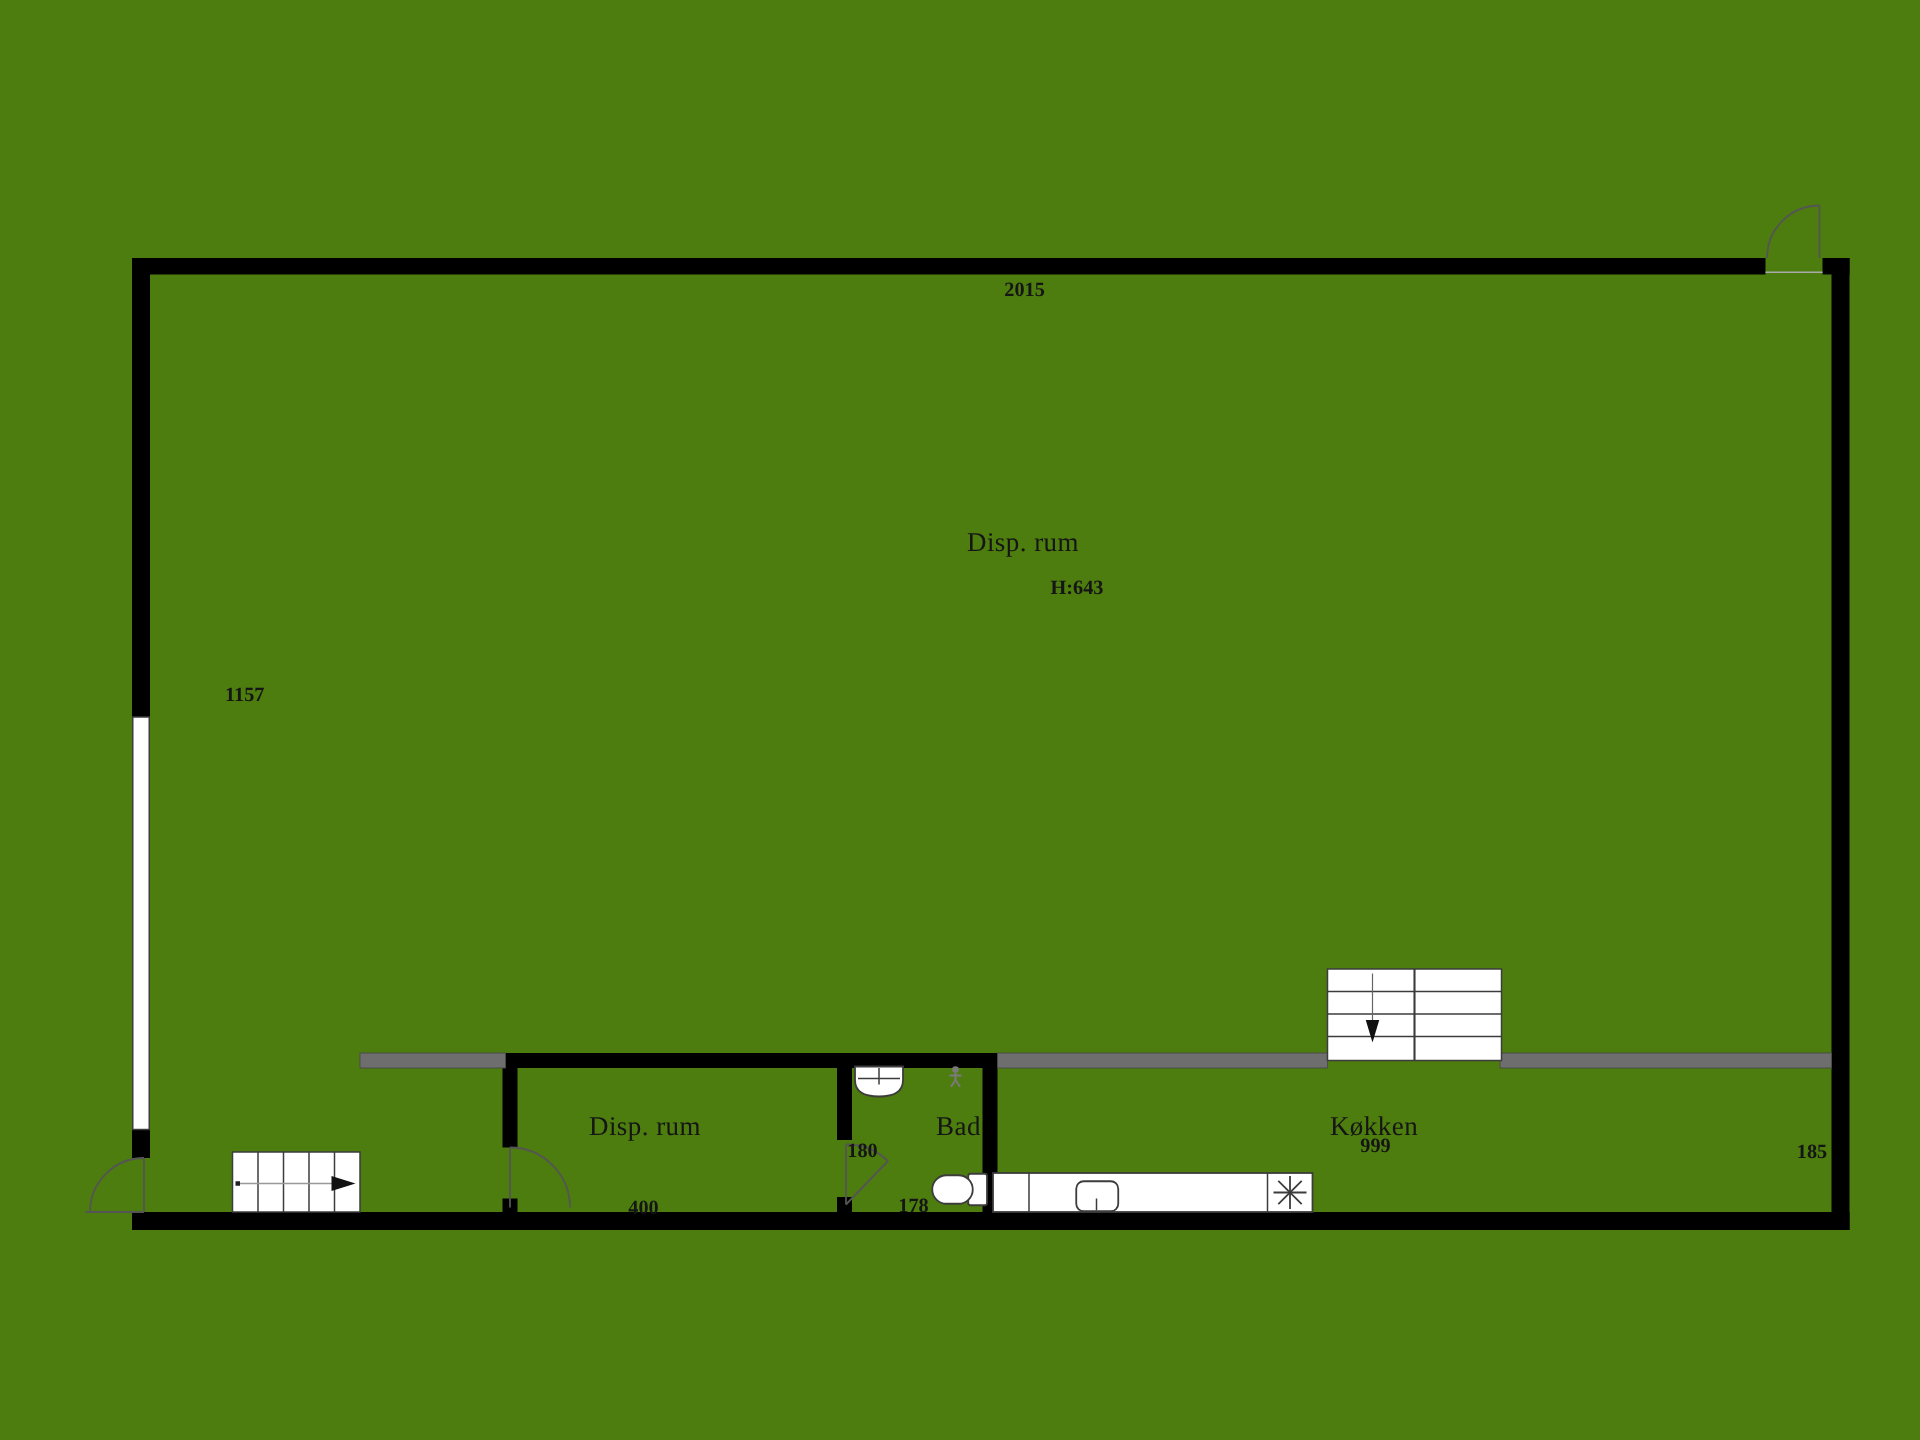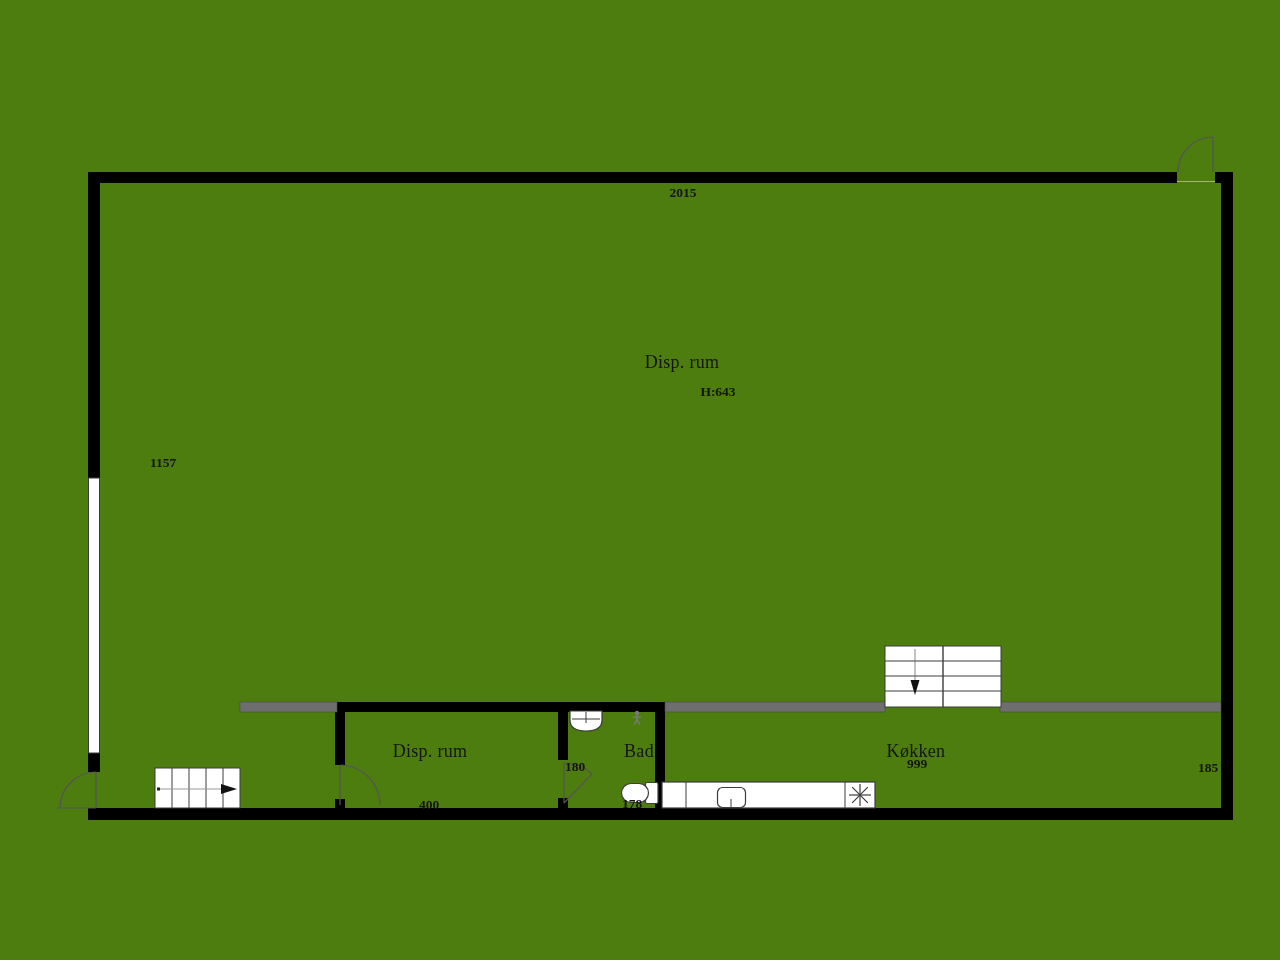--- a/index.html
+++ b/index.html
@@ -148,21 +148,21 @@
   <div class="lbl dim-lbl" style="left:718px;  top:392px;">H:643</div>
 
   <div class="lbl room-lbl" style="left:430px;  top:751px;">Disp. rum</div>
 
   <div class="lbl dim-lbl" style="left:429px;  top:805px;">400</div>
 
   <div class="lbl room-lbl" style="left:639px;  top:751px;">Bad</div>
 
   <div class="lbl dim-lbl" style="left:575px;  top:767px;">180</div>
 
-  <div class="lbl dim-lbl" style="left:632px;  top:804px;">178</div>
+  <div class="lbl dim-lbl" style="left:609px;  top:804px;">178</div>
 
   <div class="lbl room-lbl" style="left:916px;  top:751px;text-align:right;">Køkken</div>
 
   <div class="lbl dim-lbl" style="left:917px;  top:764px;">999</div>
 
   <div class="lbl dim-lbl" style="left:1208px; top:768px;">185</div>
 
 </div>
 
 </body></html>

